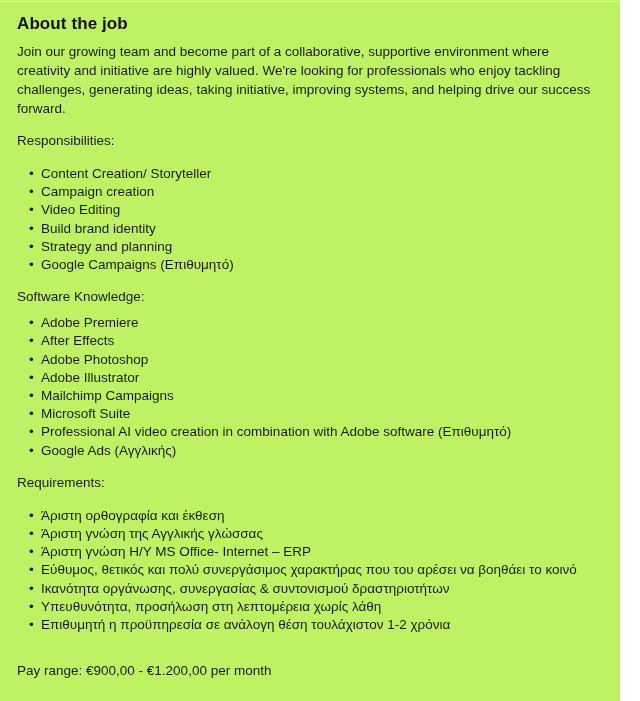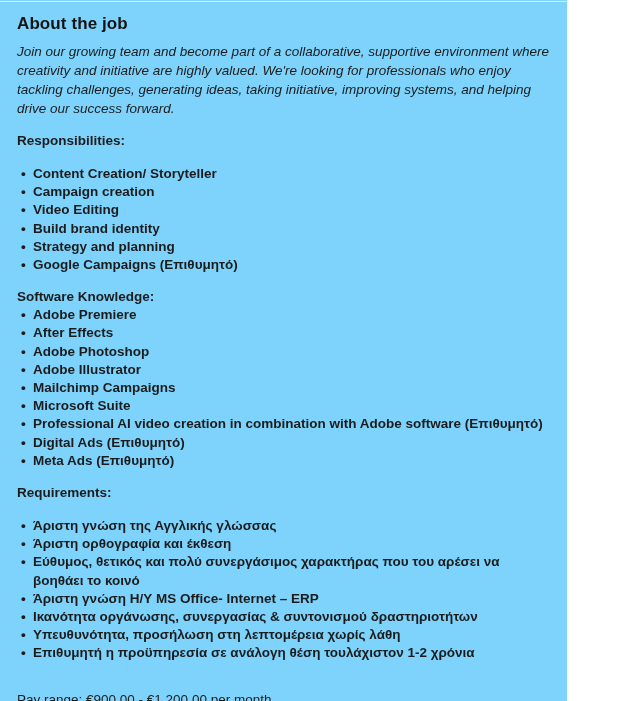--- a/index.html
+++ b/index.html
@@ -10,23 +10,23 @@
   }
   body {
     width: 640px;
     height: 701px;
     overflow: hidden;
     font-family: "Liberation Sans", "DejaVu Sans", sans-serif;
     color: #1c1c1c;
     -webkit-font-smoothing: antialiased;
   }
   .page {
-    width: 567px;
+    width: 620px;
     height: 701px;
-    background: #7dd3fc;
+    background: #bef264;
   }
   .top-divider {
     height: 2px;
     border-bottom: 1px solid #e9e9e9;
   }
   .content {
     padding: 0 17px 0 17px;
   }
   h2.section-title {
     margin: 11px 0 0 0;
@@ -34,34 +34,31 @@
     line-height: 21px;
     font-weight: 700;
     color: #141414;
     letter-spacing: 0.1px;
   }
   p.intro {
     margin: 8px 0 0 0;
     font-size: 13.5px;
     line-height: 19px;
     color: #1c1c1c;
-    font-style: italic;
   }
   p.group-label {
     margin: 14px 0 0 0;
     font-size: 13.5px;
     line-height: 18px;
     color: #1c1c1c;
-    font-weight: bold;
   }
   ul.bullet-list {
-    margin: 0;
+    margin: 8px;
     padding: 0;
     list-style: none;
-    font-weight: bold;
   }
   ul.bullet-list.after-blank {
     margin-top: 15px;
   }
   ul.bullet-list li {
     position: relative;
     padding-left: 16px;
     font-size: 13.5px;
     line-height: 18.2px;
     color: #1c1c1c;
@@ -107,31 +104,30 @@
     <p class="group-label">Software Knowledge:</p>
 
     <ul class="bullet-list">
         <li>Adobe Premiere</li>
         <li>After Effects</li>
         <li>Adobe Photoshop</li>
         <li>Adobe Illustrator</li>
         <li>Mailchimp Campaigns</li>
         <li>Microsoft Suite</li>
         <li>Professional AI video creation in combination with Adobe software (Επιθυμητό)</li>
-        <li>Digital Ads (Επιθυμητό)</li>
-        <li>Meta Ads (Επιθυμητό)</li>
+        <li>Google Ads (Αγγλικής)</li>
       </ul>
 
     <p class="group-label">Requirements:</p>
 
     <ul class="bullet-list after-blank">
+        <li>Άριστη ορθογραφία και έκθεση</li>
         <li>Άριστη γνώση της Αγγλικής γλώσσας</li>
-        <li>Άριστη ορθογραφία και έκθεση</li>
+        <li>Άριστη γνώση Η/Υ MS Office- Internet – ERP</li>
         <li>Εύθυμος, θετικός και πολύ συνεργάσιμος χαρακτήρας που του αρέσει να βοηθάει το κοινό</li>
-        <li>Άριστη γνώση Η/Υ MS Office- Internet – ERP</li>
         <li>Ικανότητα οργάνωσης, συνεργασίας &amp; συντονισμού δραστηριοτήτων</li>
         <li>Υπευθυνότητα, προσήλωση στη λεπτομέρεια χωρίς λάθη</li>
         <li>Επιθυμητή η προϋπηρεσία σε ανάλογη θέση τουλάχιστον 1-2 χρόνια</li>
       </ul>
 
     <p class="pay-range">Pay range: €900,00 - €1.200,00 per month</p>
 
   </div>
 </div>
 

